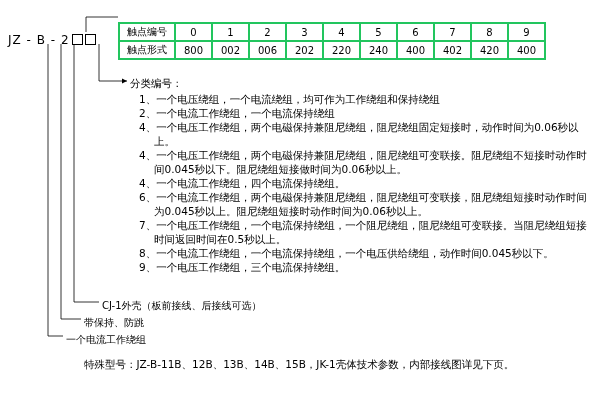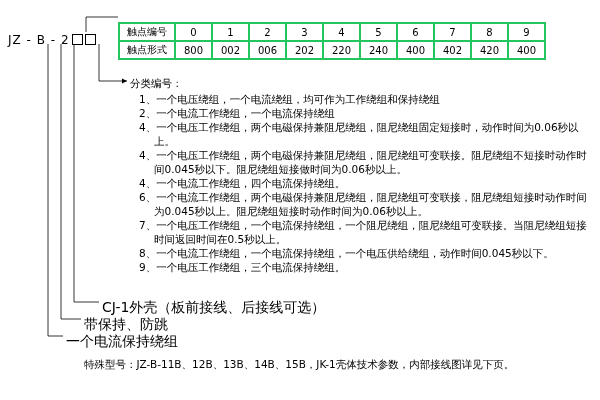--- a/index.html
+++ b/index.html
@@ -97,21 +97,21 @@
     width: 452px;
     font-size: 10.5px;
     line-height: 14px;
   }
   .items .it {
     margin-bottom: 0px;
     text-indent: 0;
   }
   .lbl {
     position: absolute;
-    font-size: 14px;
+    font-size: 10px;
     white-space: nowrap;
   }
   .lbl-case   { left: 102px; top: 299px; }
   .lbl-guard  { left: 84px;  top: 316px; }
   .lbl-relay  { left: 66px;  top: 333px; }
 
   .footer {
     position: absolute;
     left: 84px;
     top: 358px;
@@ -181,17 +181,17 @@
     <div class="it" style="white-space: normal; padding-left: 15px; text-indent: -15px;">4、一个电压工作绕组，两个电磁保持兼阻尼绕组，阻尼绕组可变联接。阻尼绕组不短接时动作时间0.045秒以下。阻尼绕组短接做时间为0.06秒以上。</div>
     <div class="it" style="white-space: normal; padding-left: 15px; text-indent: -15px;">4、一个电流工作绕组，四个电流保持绕组。</div>
     <div class="it" style="white-space: normal; padding-left: 15px; text-indent: -15px;">6、一个电流工作绕组，两个电磁保持兼阻尼绕组，阻尼绕组可变联接，阻尼绕组短接时动作时间为0.045秒以上。阻尼绕组短接时动作时间为0.06秒以上。</div>
     <div class="it" style="white-space: normal; padding-left: 15px; text-indent: -15px;">7、一个电压工作绕组，一个电流保持绕组，一个阻尼绕组，阻尼绕组可变联接。当阻尼绕组短接时间返回时间在0.5秒以上。</div>
     <div class="it" style="white-space: normal; padding-left: 15px; text-indent: -15px;">8、一个电流工作绕组，一个电流保持绕组，一个电压供给绕组，动作时间0.045秒以下。</div>
     <div class="it" style="white-space: normal; padding-left: 15px; text-indent: -15px;">9、一个电压工作绕组，三个电流保持绕组。</div>
   </div>
 
   <div class="lbl lbl-case">CJ-1外壳（板前接线、后接线可选）</div>
   <div class="lbl lbl-guard">带保持、防跳</div>
-  <div class="lbl lbl-relay">一个电流保持绕组</div>
+  <div class="lbl lbl-relay">一个电流工作绕组</div>
 
   <div class="footer">特殊型号：JZ-B-11B、12B、13B、14B、15B，JK-1壳体技术参数，内部接线图详见下页。</div>
 
 </div>
 
 </body></html>

